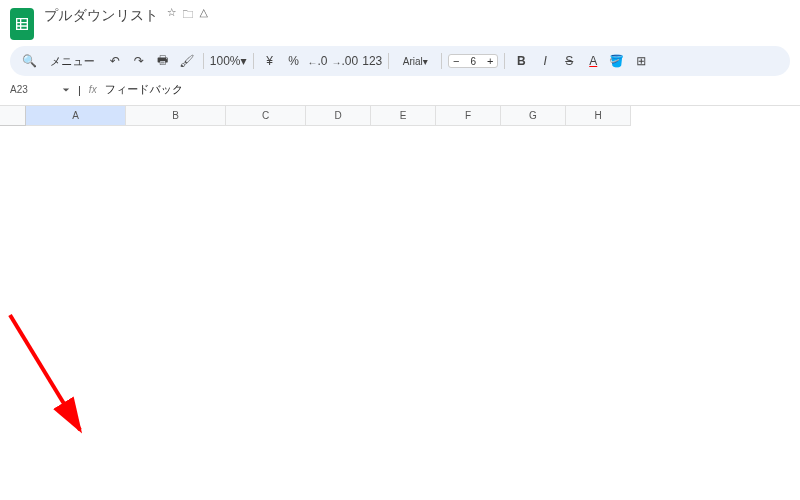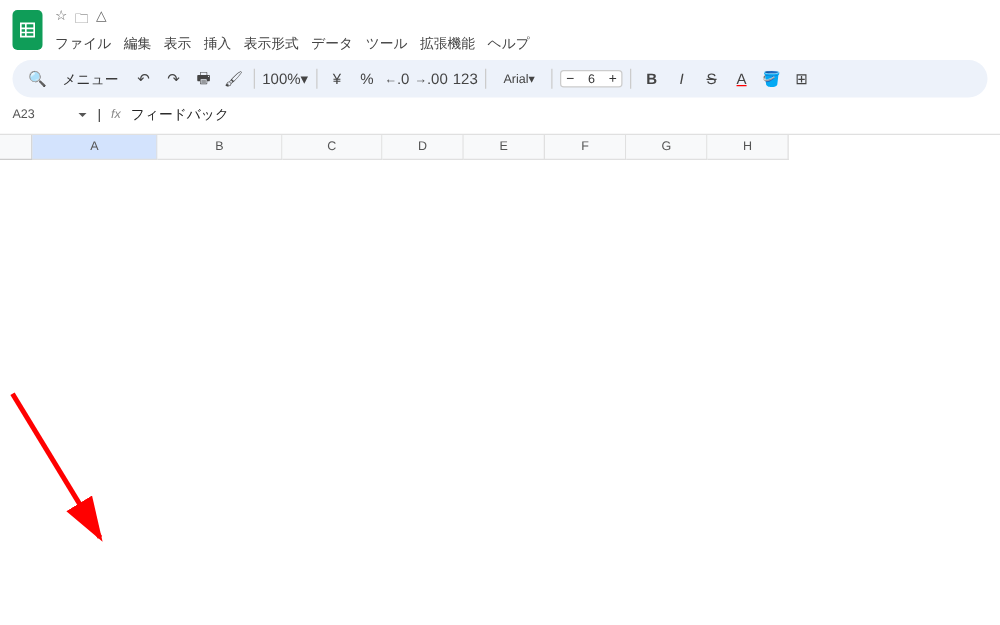--- a/index.html
+++ b/index.html
@@ -43,37 +43,27 @@
 <body>
 
 <div class="header">
   <div class="doc-icon">
     <svg viewBox="0 0 24 24">
         <path d="M3 3h18v18H3V3zm2 2v4h4V5H5zm6 0v4h8V5h-8zM5 11v3h4v-3H5zm6 0v3h8v-3h-8zM5 16v3h4v-3H5zm6 0v3h8v-3h-8z"></path>
       </svg>
   </div>
   <div class="title-area">
     <div class="title-row">
+      <span class="doc-title">プルダウンリスト</span>
       <div class="title-icons">
         <span>☆</span>
         <span>🗀</span>
         <span>△</span>
       </div>
     </div>
-    <div class="menu-bar" id="menubar">
-        <span>ファイル</span>
-        <span>編集</span>
-        <span>表示</span>
-        <span>挿入</span>
-        <span>表示形式</span>
-        <span>データ</span>
-        <span>ツール</span>
-        <span>拡張機能</span>
-        <span>ヘルプ</span>
-      </div>
   </div>
 </div>
 
 <div class="toolbar">
   <span class="tool-btn">🔍</span>
   <span class="menu-pill">
       <span>メニュー</span>
     </span>
   <span class="tool-btn">↶</span>
   <span class="tool-btn">↷</span>

